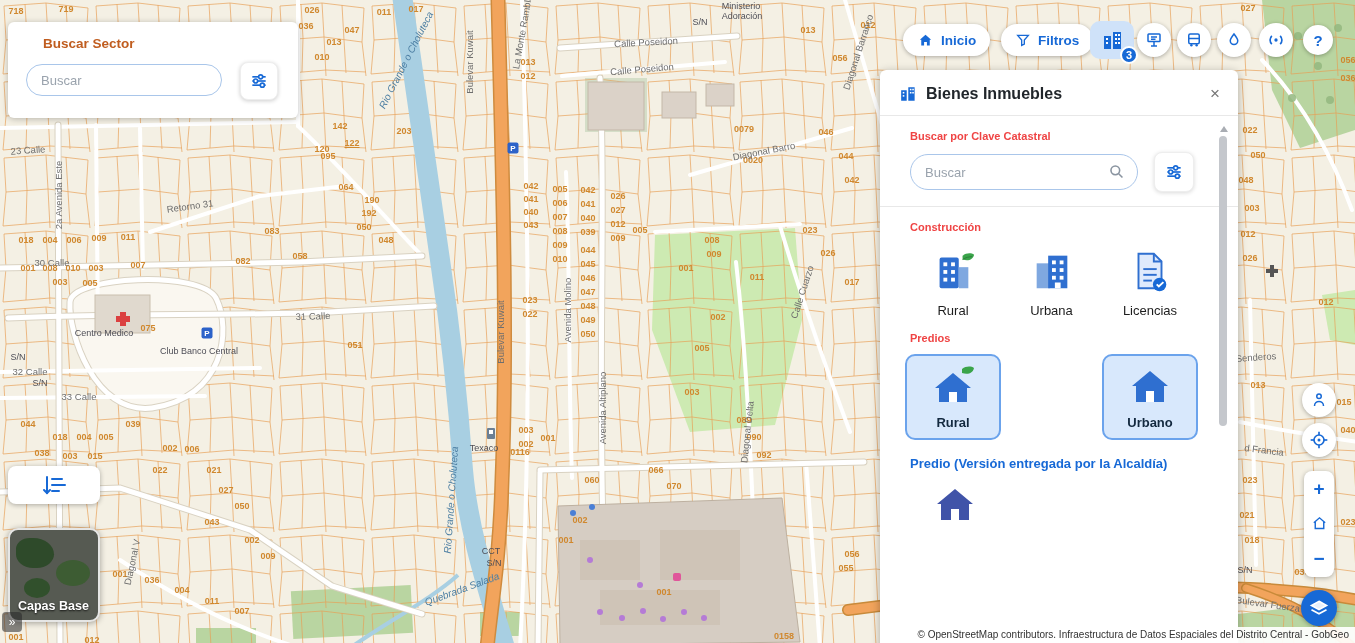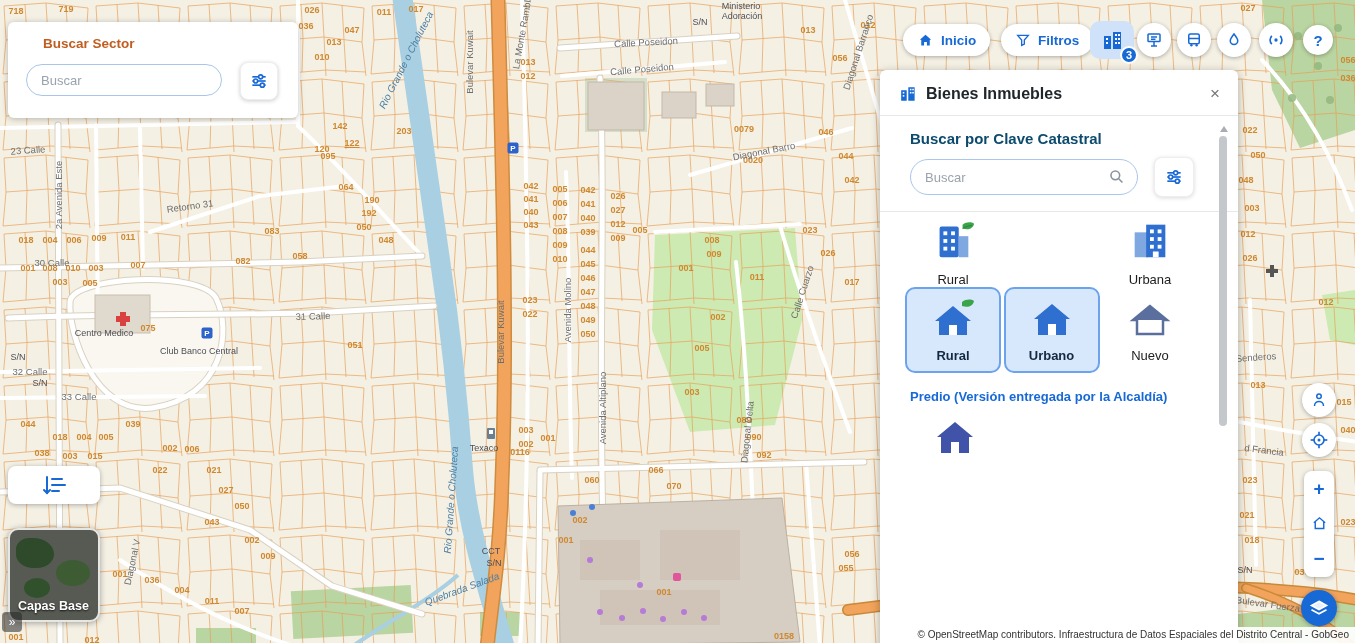--- a/index.html
+++ b/index.html
@@ -51,21 +51,21 @@
             align-items:center;justify-content:center;border:2px solid #fff;box-sizing:border-box;}
   #btn-help{left:1303px;top:25px;width:30px;height:30px;font-weight:700;font-size:15px;}
 
   
   #inmuebles-panel{position:absolute;left:880px;top:70px;width:358px;height:620px;border-radius:6px;
             background:#fff;box-shadow:0 2px 10px rgba(0,0,0,.3);}
   #ip-header{display:flex;align-items:center;gap:9px;padding:14px 18px 12px 18px;}
   #ip-title{font-size:16px;font-weight:700;color:#21262b;}
   #ip-close{margin-left:auto;font-size:17px;color:#777;cursor:pointer;line-height:1;}
   .divider{height:1px;background:#e8e8e8;margin:0;}
-  .section-label{font-size:15px;font-weight:700;color:#0c4a6e;margin:14px 0 10px 30px;}
+  .section-label{font-size:11px;font-weight:700;color:#ef4444;margin:14px 0 10px 30px;}
   #ip-search-row{display:flex;align-items:center;padding:0 44px 14px 30px;gap:16px;}
   #ip-search-wrap{position:relative;flex:1;}
   #ip-search{width:100%;height:36px;border:1px solid #aac6ea;border-radius:18px;padding:0 36px 0 14px;
             font-size:13px;color:#333;outline:none;box-sizing:border-box;}
   #ip-search::placeholder{color:#9aa3ad;}
   #ip-search-icon{position:absolute;right:12px;top:8px;}
   #ip-filter-btn{width:38px;height:38px;border-radius:8px;background:#fff;border:1px solid #eee;
             box-shadow:0 1px 4px rgba(0,0,0,.15);display:flex;align-items:center;justify-content:center;cursor:pointer;}
   .tri-row{display:flex;justify-content:space-between;padding:0 40px 0 25px;}
   .tri-item{width:96px;display:flex;flex-direction:column;align-items:center;cursor:pointer;}
@@ -572,20 +572,21 @@
           <line x1="4" y1="12" x2="20" y2="12"></line>
             <circle cx="8" cy="12" r="2.4" fill="#fff"></circle>
           <line x1="4" y1="17" x2="20" y2="17"></line>
             <circle cx="16" cy="17" r="2.4" fill="#fff"></circle>
           </svg>
       </span>
     </div>
   </div>
   <div class="divider"></div>
 
+  <div class="section-label">Construcción</div>
   <div class="tri-row">
     <div class="tri-item">
       <span class="ic icon">
         <svg width="46" height="48" viewBox="0 0 48 48">
           <rect x="10" y="10" width="20" height="32" rx="2" fill="#2f6fd0"></rect>
           <g fill="#fff">
               <rect x="14" y="15" width="4" height="4"></rect>
               <rect x="22" y="15" width="4" height="4"></rect>
           <rect x="14" y="23" width="4" height="4"></rect>
               <rect x="22" y="23" width="4" height="4"></rect>
@@ -610,51 +611,59 @@
           <rect x="24" y="21" width="4" height="4"></rect>
               <rect x="32" y="21" width="4" height="4"></rect>
           <rect x="24" y="29" width="4" height="4"></rect>
               <rect x="32" y="29" width="4" height="4"></rect>
           <rect x="27" y="36" width="6" height="6"></rect>
             </g>
           </svg>
       </span>
       <span class="lab">Urbana</span>
     </div>
+    <div class="tri-item">
+      <span class="ic icon">
+        <svg width="46" height="48" viewBox="0 0 48 48">
+          <path d="M12 6h16l8 8v28H12z" fill="#dfeafc" stroke="#2f6fd0" stroke-width="2"></path>
+          <path d="M28 6v8h8" fill="none" stroke="#2f6fd0" stroke-width="2"></path>
+          <g stroke="#2f6fd0" stroke-width="2">
+              <line x1="17" y1="22" x2="31" y2="22"></line>
+              <line x1="17" y1="28" x2="31" y2="28"></line>
+              <line x1="17" y1="34" x2="26" y2="34"></line>
+            </g>
+          <circle cx="34" cy="38" r="7" fill="#1769d6"></circle>
+          <path d="M31 38l2.2 2.2L38 35.6" fill="none" stroke="#fff" stroke-width="2"></path>
+          </svg>
+      </span>
+      <span class="lab">Licencias</span>
+    </div>
   </div>
 
+  <div class="section-label">Predios</div>
   <div class="tri-row">
     <div class="predio-card selected">
       <span class="icon">
         <svg width="48" height="44" viewBox="0 0 48 44">
           <path d="M24 8L6 23h4v14h28V23h4z" fill="#2f6fd0"></path>
           <rect x="20" y="27" width="8" height="10" fill="#fff"></rect>
           <path d="M33 4c4-3 9-3 12-1-1 5-6 7-12 5z" fill="#3aa44a"></path>
           </svg>
       </span>
       <span class="lab">Rural</span>
     </div>
     <div class="predio-card selected">
       <span class="icon">
         <svg width="48" height="44" viewBox="0 0 48 44">
           <path d="M24 6L6 21h4v16h28V21h4z" fill="#2f6fd0"></path>
           <rect x="20" y="26" width="8" height="11" fill="#fff"></rect>
           </svg>
       </span>
       <span class="lab">Urbano</span>
     </div>
-    <div class="predio-card">
-      <span class="icon">
-        <svg width="48" height="44" viewBox="0 0 48 44">
-          <path d="M24 8L7 22h4v14h26V22h4z" fill="#fff" stroke="#5b6f9e" stroke-width="2.5"></path>
-          <path d="M24 8L7 22h34z" fill="#5b6f9e"></path>
-          </svg>
-      </span>
-      <span class="lab">Nuevo</span>
-    </div>
   </div>
 
   <div id="ip-alcaldia">Predio (Versión entregada por la Alcaldía)</div>
   <div id="ip-alcaldia-icon" class="icon">
     <svg width="50" height="44" viewBox="0 0 48 44">
       <path d="M24 6L6 21h4v16h28V21h4z" fill="#4053a8"></path>
       <rect x="20" y="26" width="8" height="11" fill="#fff"></rect>
       </svg>
   </div>
 

